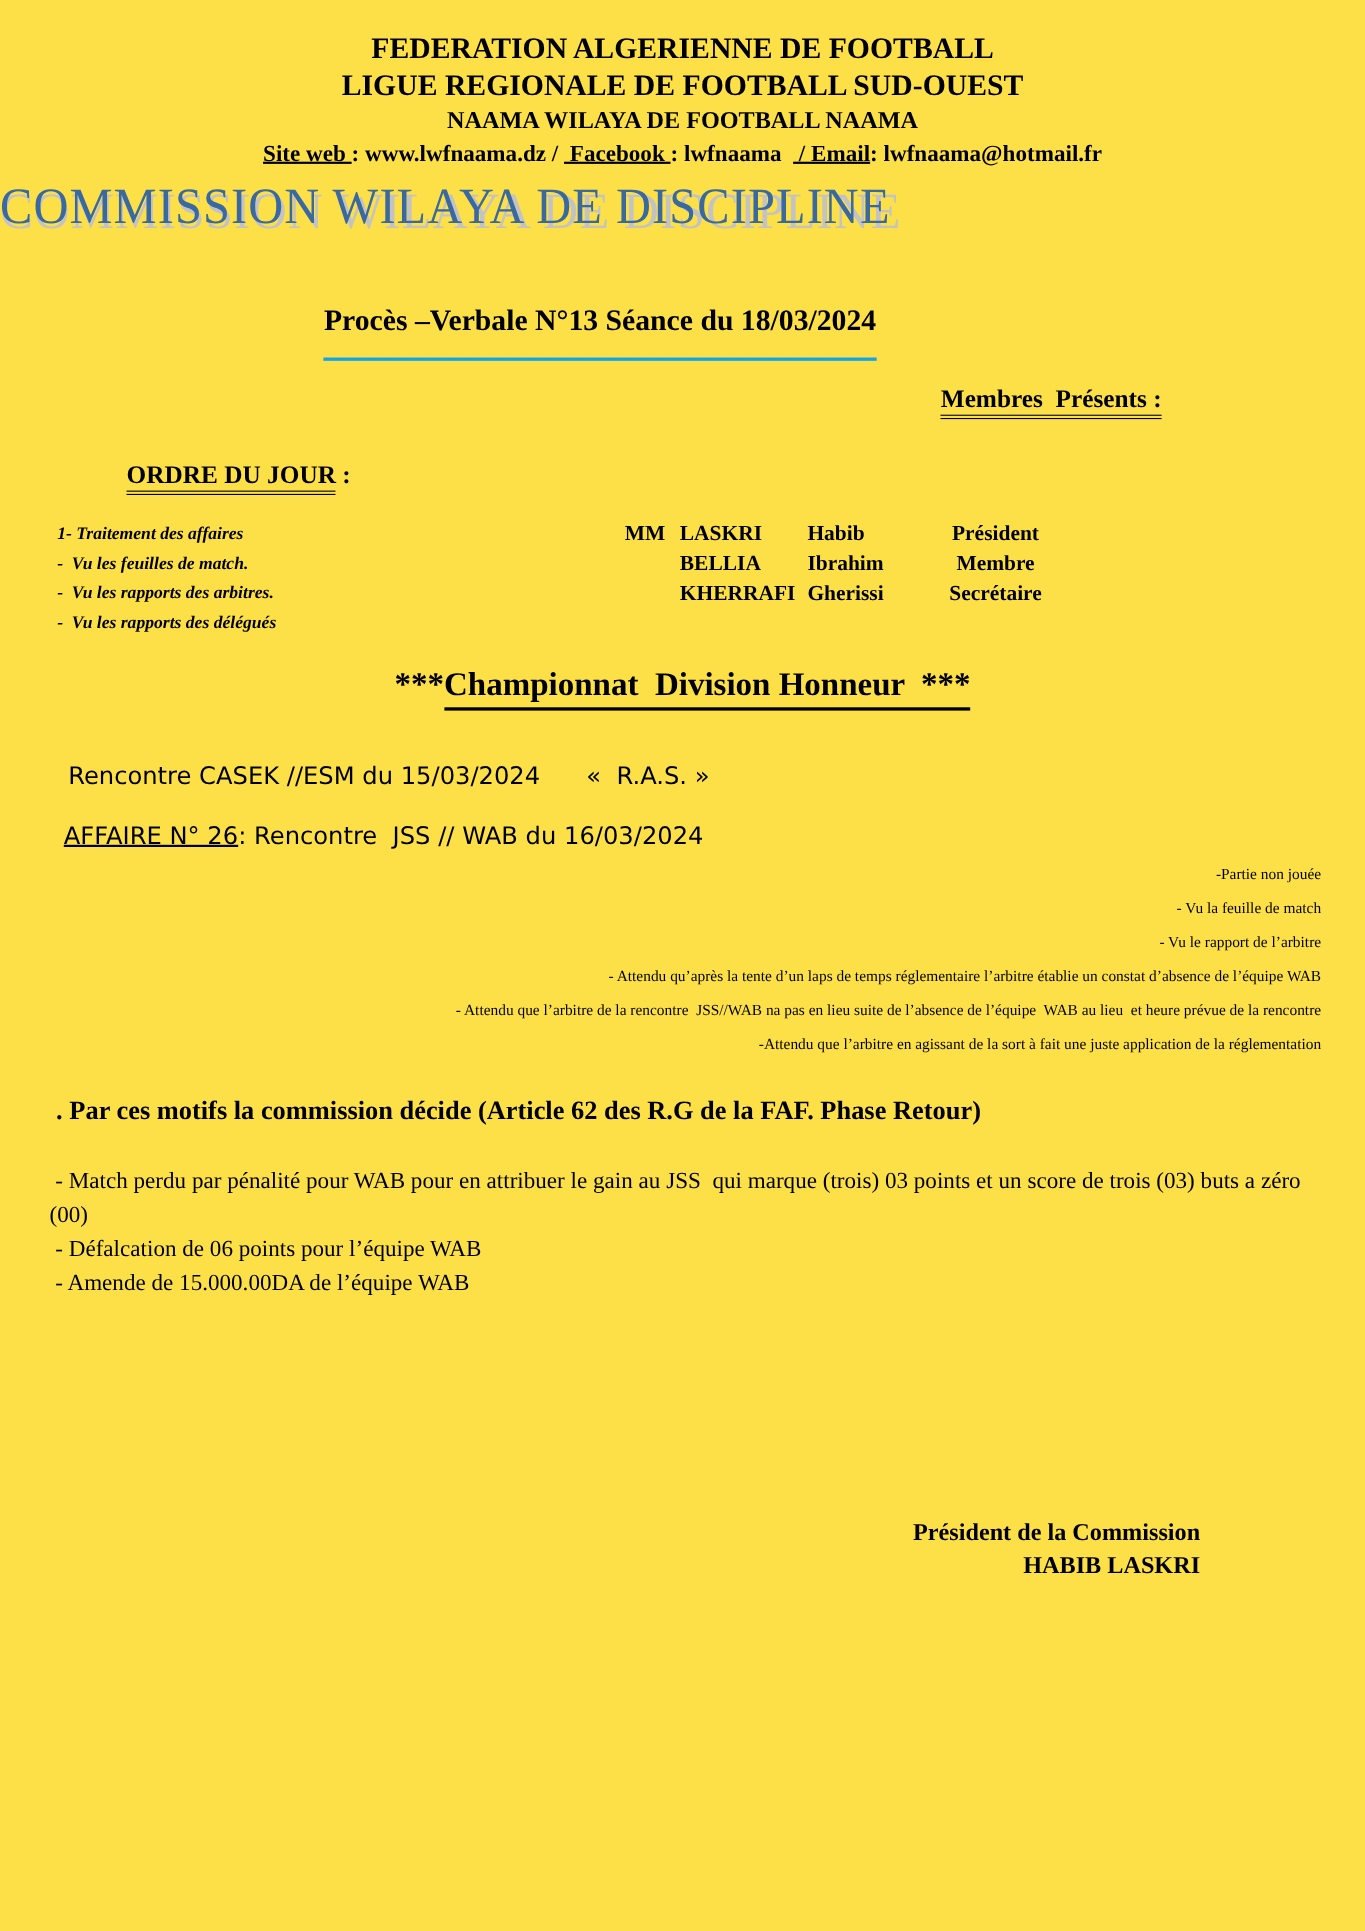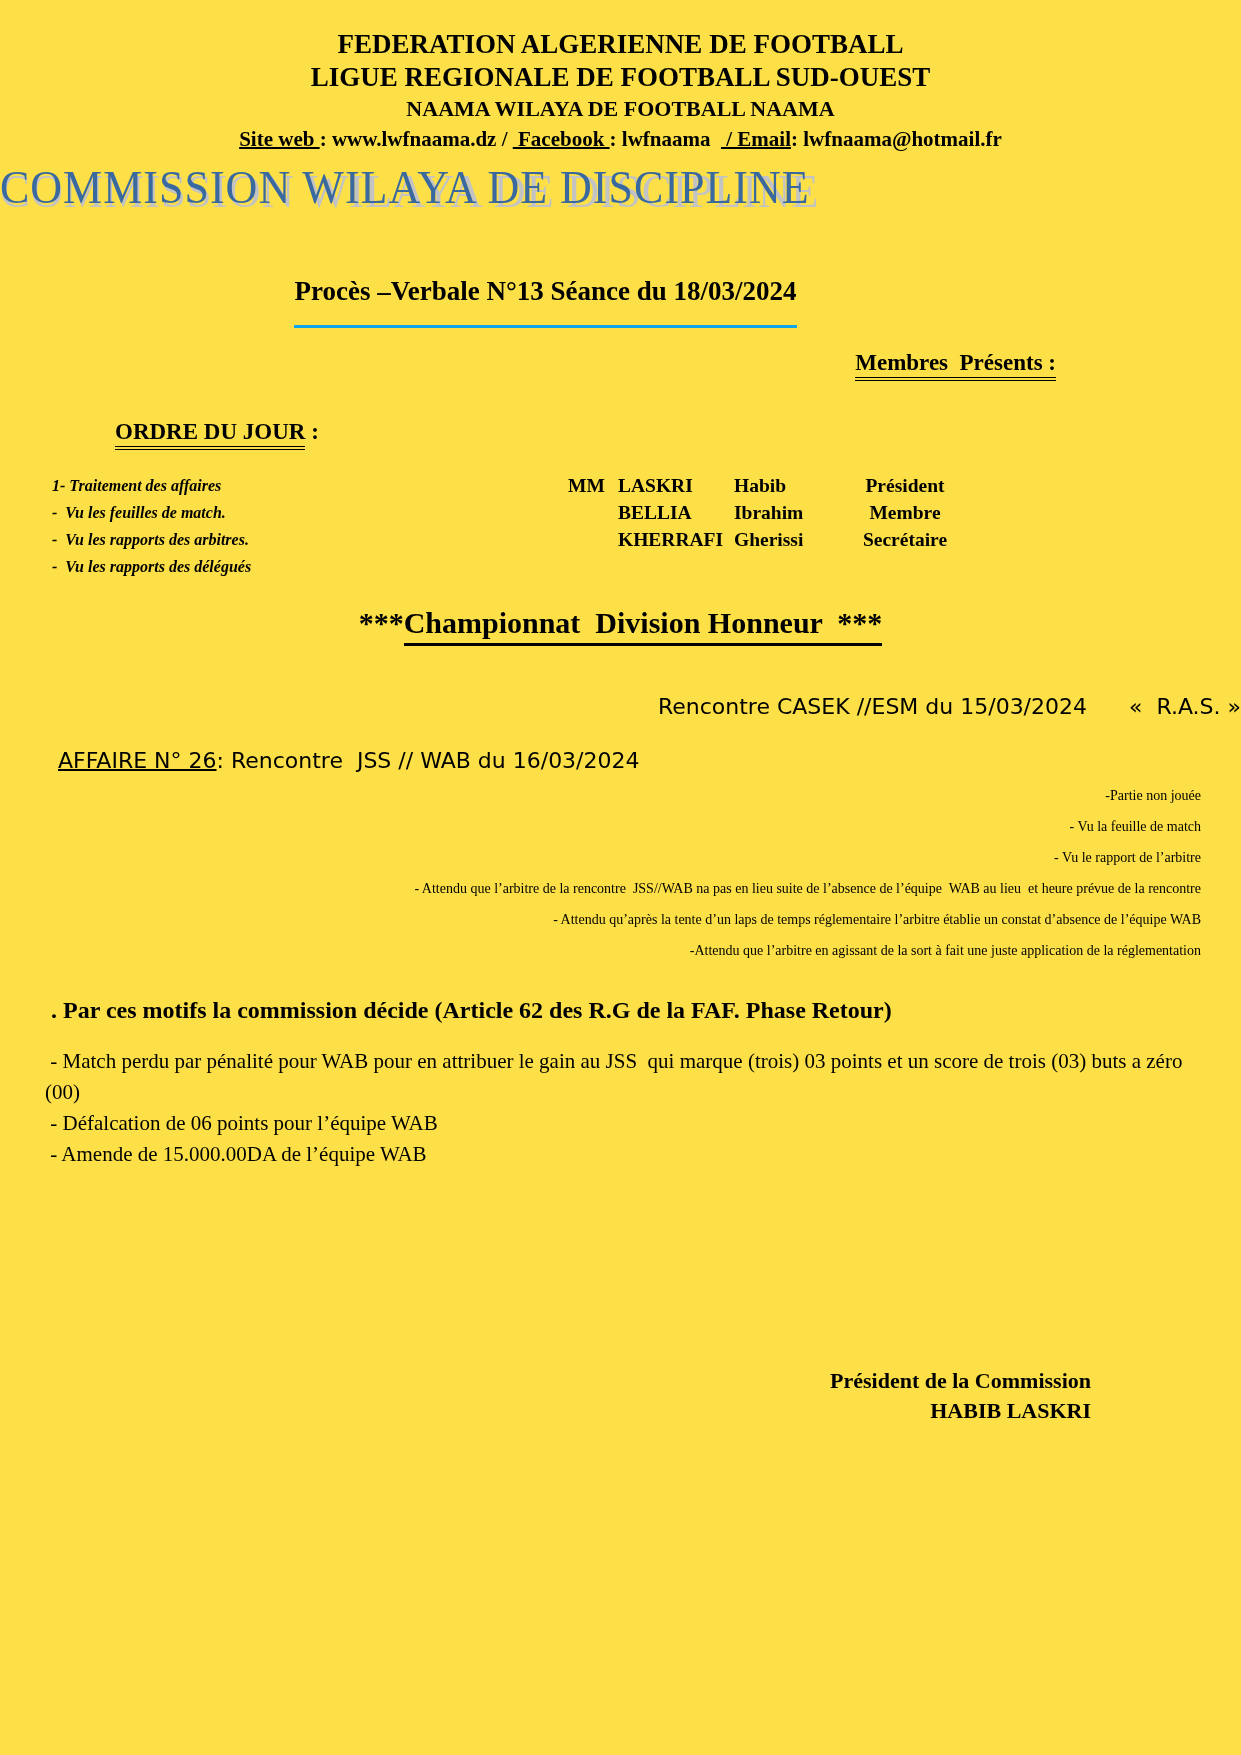--- a/index.html
+++ b/index.html
@@ -38,27 +38,27 @@
   .members-table{flex:1;}
   .members-table table{border-collapse:collapse;font-size:19.5px;font-weight:bold;}
   .members-table td{padding:0;line-height:27px;vertical-align:top;}
   .col-prefix{width:50px;}
   .col-surname{width:116px;}
   .col-given{width:106px;}
   .col-role{width:130px;text-align:center;}
   .championnat{margin-top:26px;text-align:center;font-size:30px;font-weight:bold;}
   .championnat .ul{display:inline-block;border-bottom:3px solid #000;padding-bottom:3px;}
   .sans{font-family:"DejaVu Sans","Liberation Sans",sans-serif;}
-  .rencontre{margin-top:46px;margin-left:62px;font-size:22px;line-height:30px;text-align:right;}
+  .rencontre{margin-top:46px;margin-left:62px;font-size:22px;line-height:30px;}
   .affaire{margin-top:24px;margin-left:58px;font-size:22px;line-height:30px;}
   .affaire .num{text-decoration:underline;text-decoration-thickness:2px;}
   .consider{margin:4px 40px 0 45px;}
   .consider p{margin:0;font-size:14px;line-height:31px;text-align:right;}
   .motifs{margin:28px 40px 0 45px;font-size:24px;font-weight:bold;line-height:32px;}
-  .decision{margin:20px 40px 0 45px;}
+  .decision{margin:32px 40px 0 45px;}
   .decision p{margin:0;font-size:21px;line-height:31px;}
   .signature{margin-top:196px;margin-left:auto;margin-right:150px;
     width:max-content;text-align:right;}
   .signature div{font-size:22px;font-weight:bold;line-height:30px;}
 </style>
 </head>
 <body>
 
 <div class="page">
 
@@ -118,22 +118,22 @@
   <div class="championnat"><span data-bind="championship.stars_prefix">***</span><span class="ul" data-bind="championship.underlined_title">Championnat  Division Honneur  ***</span></div>
 
   <div class="rencontre sans" data-bind="rencontre_line">Rencontre CASEK //ESM du 15/03/2024      «  R.A.S. »</div>
 
   <div class="affaire sans"><span class="num" data-bind="affaire.number_label">AFFAIRE N° 26</span><span data-bind="affaire.rest">: Rencontre  JSS // WAB du 16/03/2024</span></div>
 
   <div class="consider">
     <p data-bind="affaire.considerations.0">-Partie non jouée</p>
     <p data-bind="affaire.considerations.1"> - Vu la feuille de match</p>
     <p data-bind="affaire.considerations.2"> - Vu le rapport de l’arbitre</p>
+    <p data-bind="affaire.considerations.4">  - Attendu qu’après la tente d’un laps de temps réglementaire l’arbitre établie un constat d’absence de l’équipe WAB</p>
     <p data-bind="affaire.considerations.3"> - Attendu que l’arbitre de la rencontre  JSS//WAB na pas en lieu suite de l’absence de l’équipe  WAB au lieu  et heure prévue de la rencontre</p>
-    <p data-bind="affaire.considerations.4">  - Attendu qu’après la tente d’un laps de temps réglementaire l’arbitre établie un constat d’absence de l’équipe WAB</p>
     <p data-bind="affaire.considerations.5"> -Attendu que l’arbitre en agissant de la sort à fait une juste application de la réglementation</p>
   </div>
 
   <div class="motifs" data-bind="decision.motifs"> . Par ces motifs la commission décide (Article 62 des R.G de la FAF. Phase Retour)</div>
 
   <div class="decision">
     <p data-bind="decision.items.0"> - Match perdu par pénalité pour WAB pour en attribuer le gain au JSS  qui marque (trois) 03 points et un score de trois (03) buts a zéro (00)</p>
     <p data-bind="decision.items.1"> - Défalcation de 06 points pour l’équipe WAB</p>
     <p data-bind="decision.items.2"> - Amende de 15.000.00DA de l’équipe WAB</p>
   </div>

